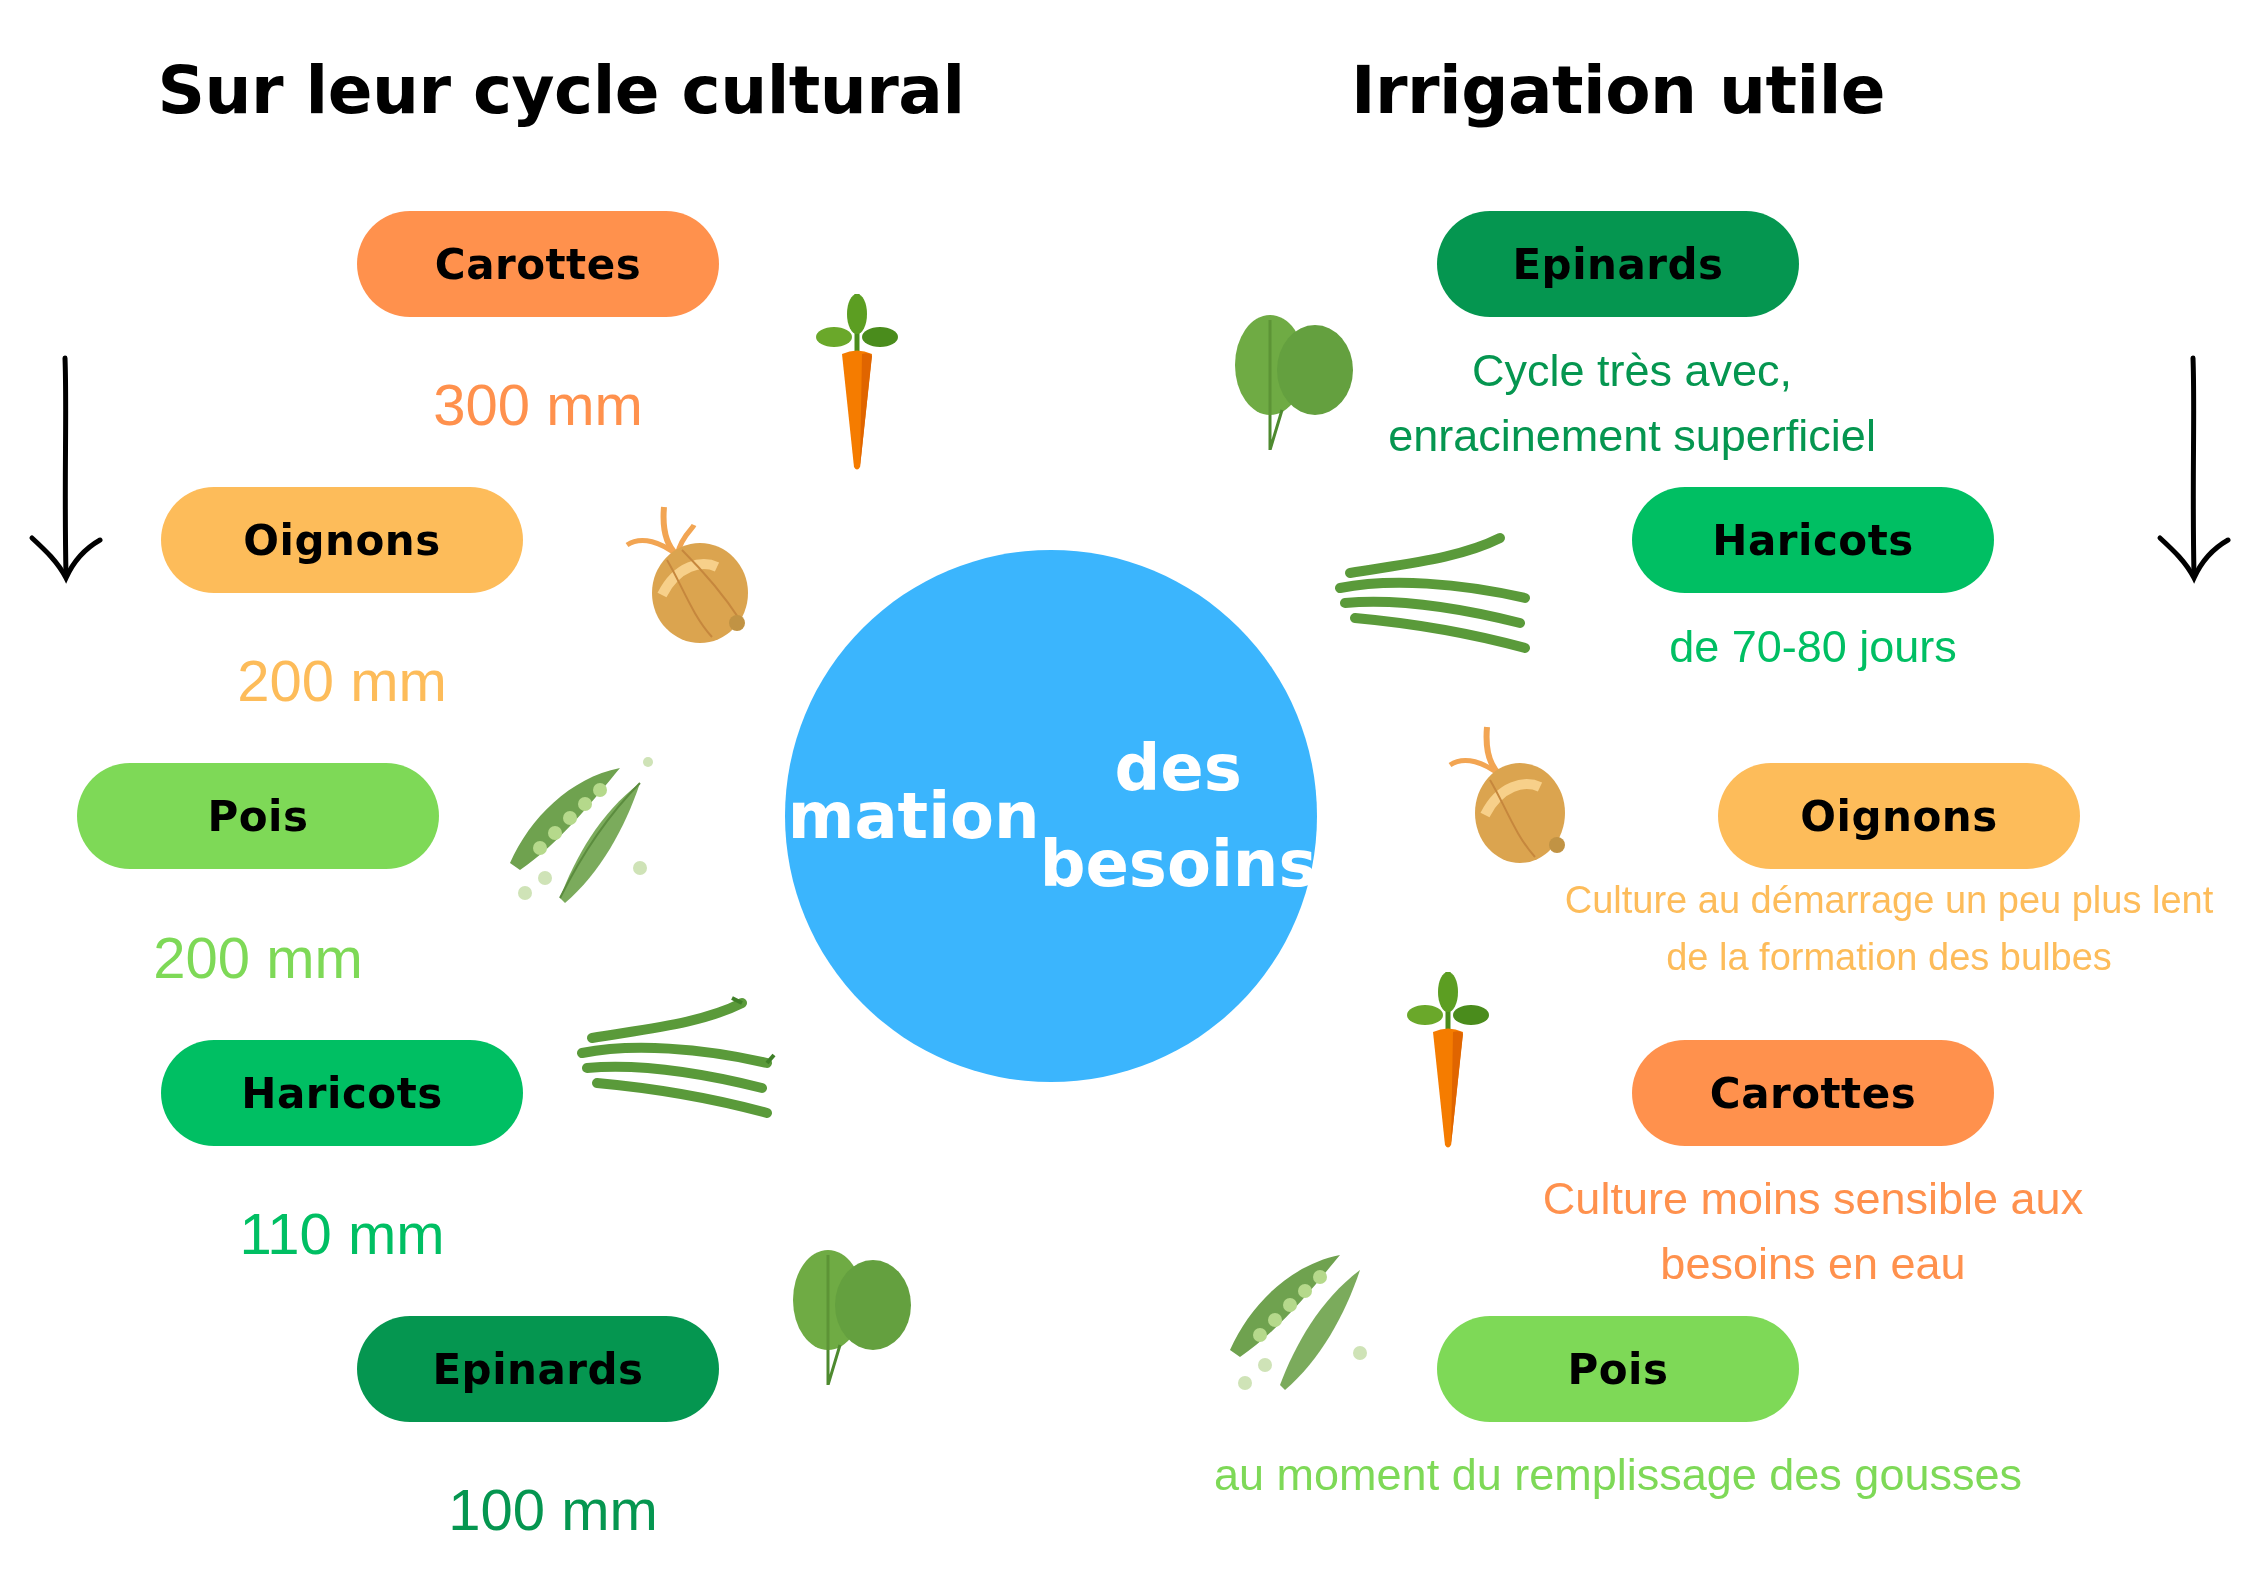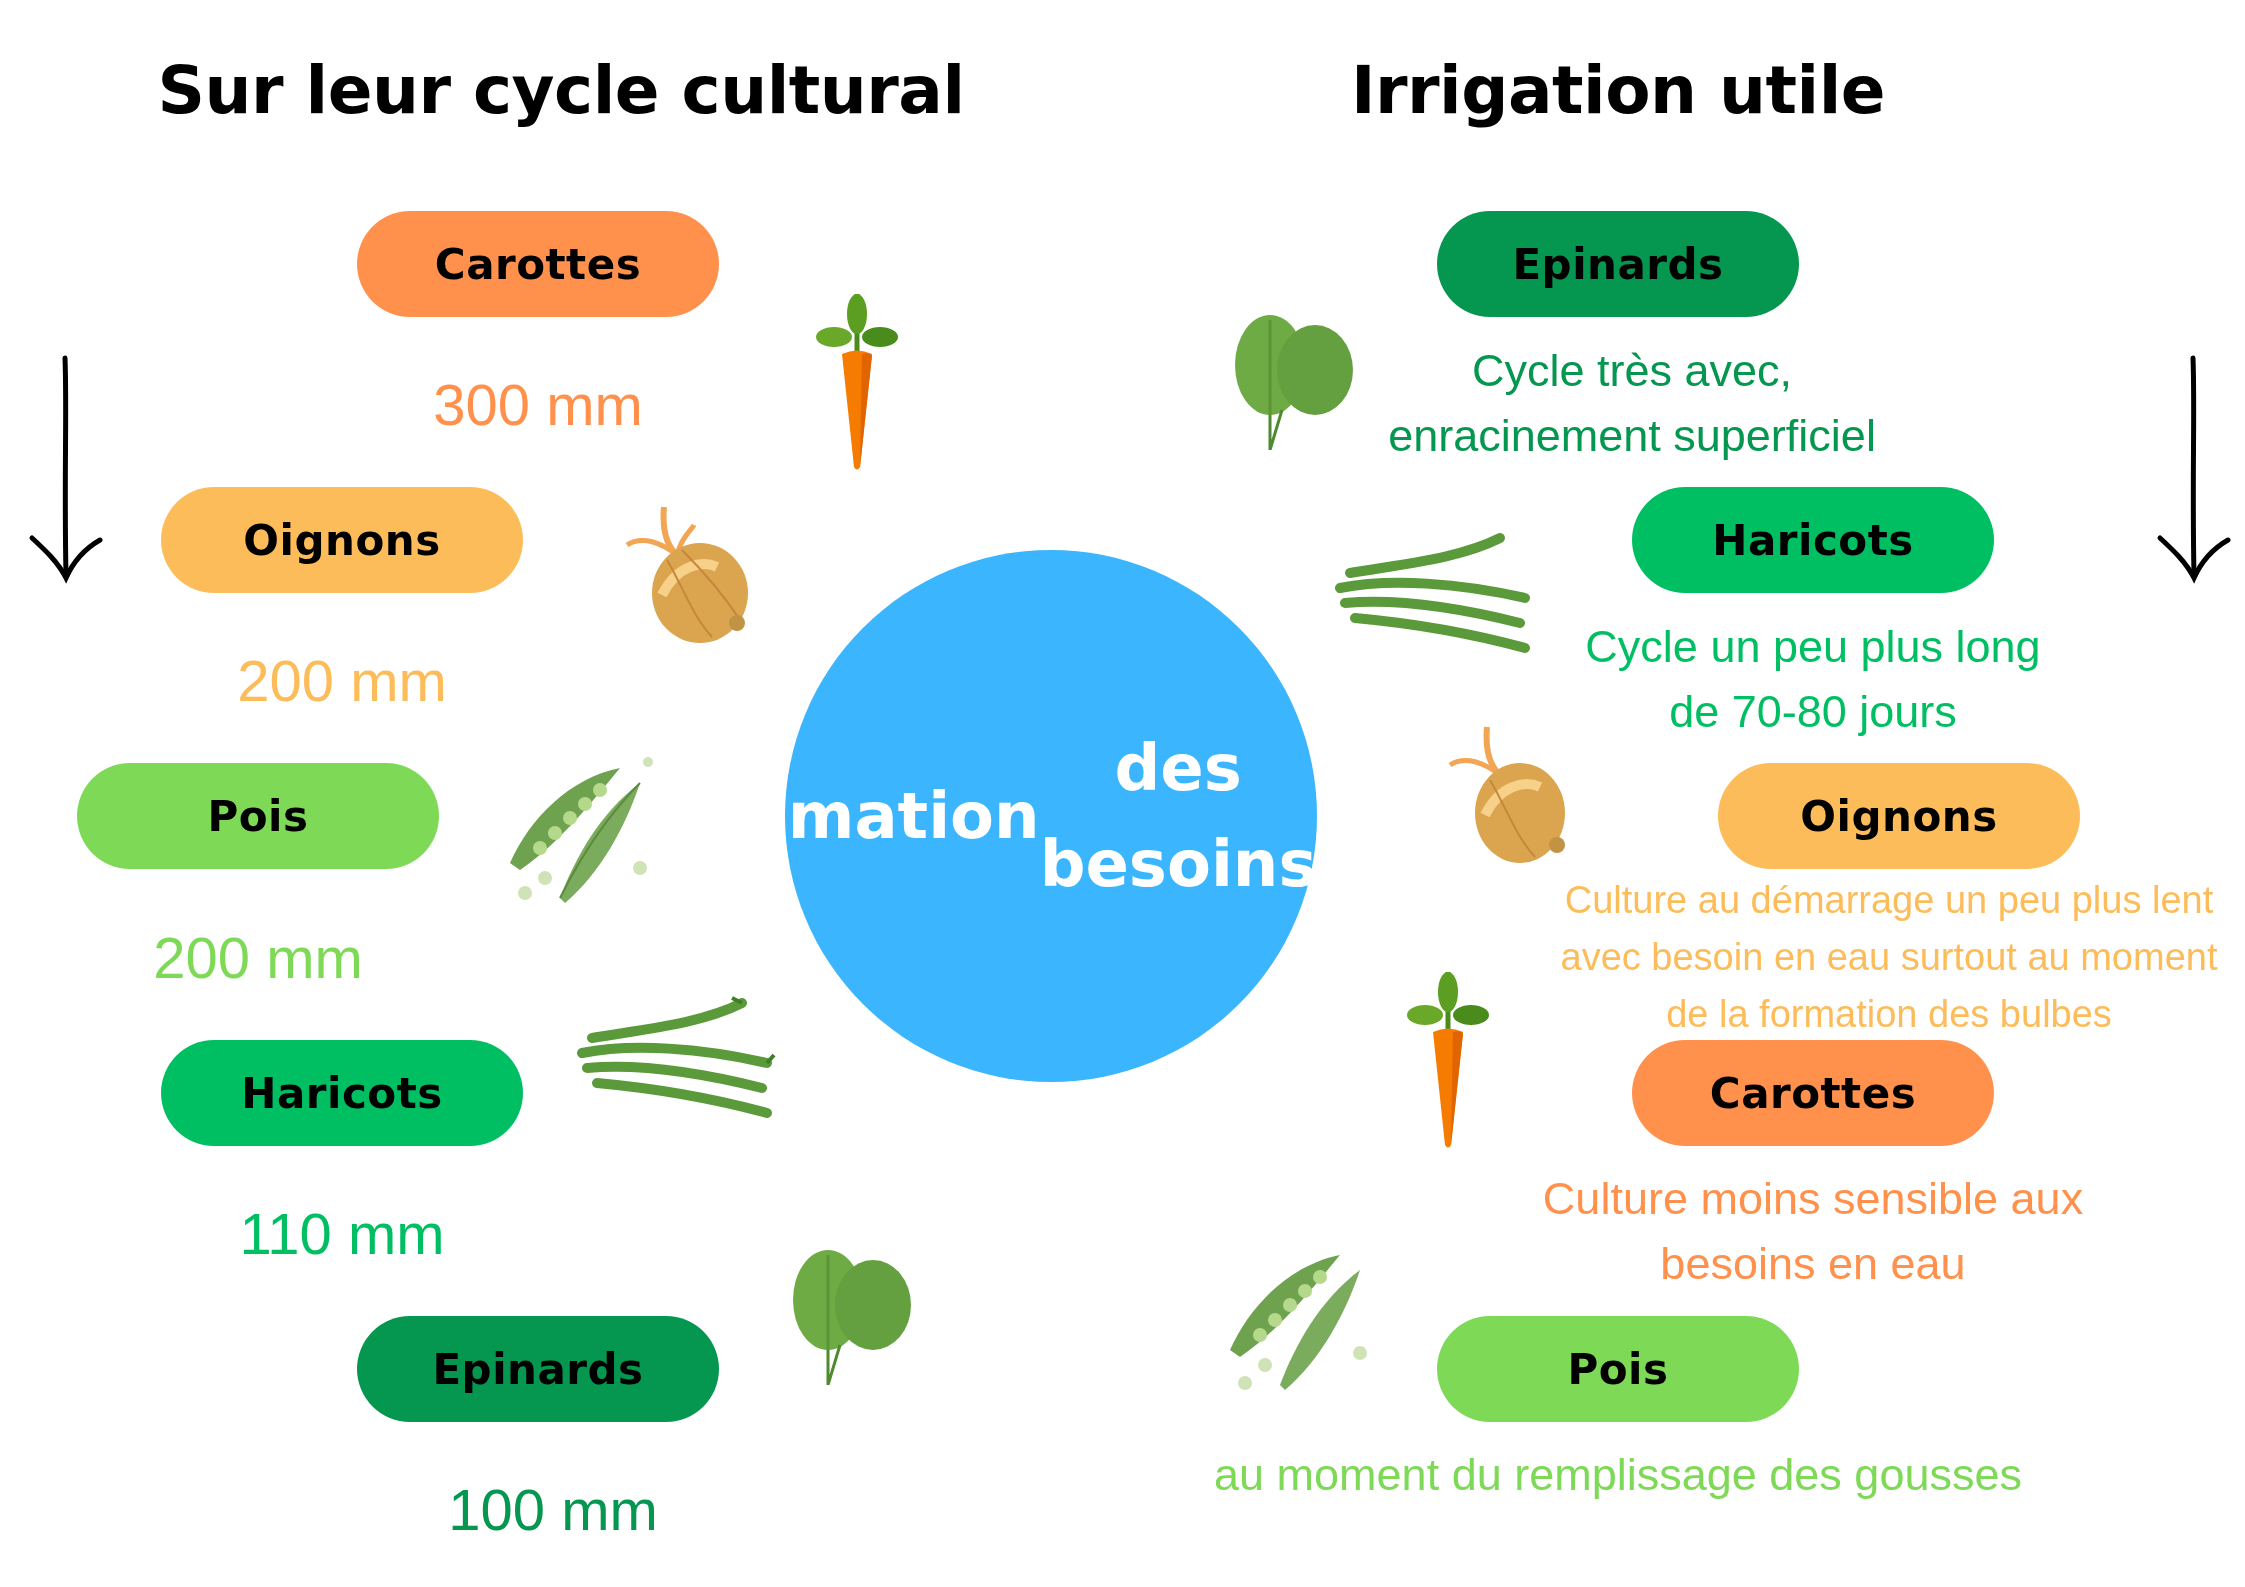--- a/index.html
+++ b/index.html
@@ -50,28 +50,26 @@
 </div>
 
 <div class="pill" style="left:1618px;top:264px;background:#059650;">Epinards</div>
 <div class="desc" style="left:1632px;top:338px;color:#059650;font-size:45px;">
   <div>Cycle très avec,</div>
   <div>enracinement superficiel</div>
 </div>
 
 <div class="pill" style="left:1813px;top:540px;background:#00bf63;">Haricots</div>
 <div class="desc" style="left:1813px;top:614px;color:#00bf63;font-size:45px;">
-  <div>Cycle un peu plus long</div>
   <div>de 70-80 jours</div>
 </div>
 
 <div class="pill" style="left:1899px;top:816px;background:#fdbc5a;">Oignons</div>
 <div class="desc" style="left:1889px;top:872px;color:#fdbc5a;font-size:38px;">
   <div style="line-height:1.5;">Culture au démarrage un peu plus lent</div>
-  <div style="line-height:1.5;">avec besoin en eau surtout au moment</div>
   <div style="line-height:1.5;">de la formation des bulbes</div>
 </div>
 
 <div class="pill" style="left:1813px;top:1093px;background:#ff914d;">Carottes</div>
 <div class="desc" style="left:1813px;top:1166px;color:#ff914d;font-size:45px;">
   <div>Culture moins sensible aux</div>
   <div>besoins en eau</div>
 </div>
 
 <div class="pill" style="left:1618px;top:1369px;background:#7ed957;">Pois</div>

